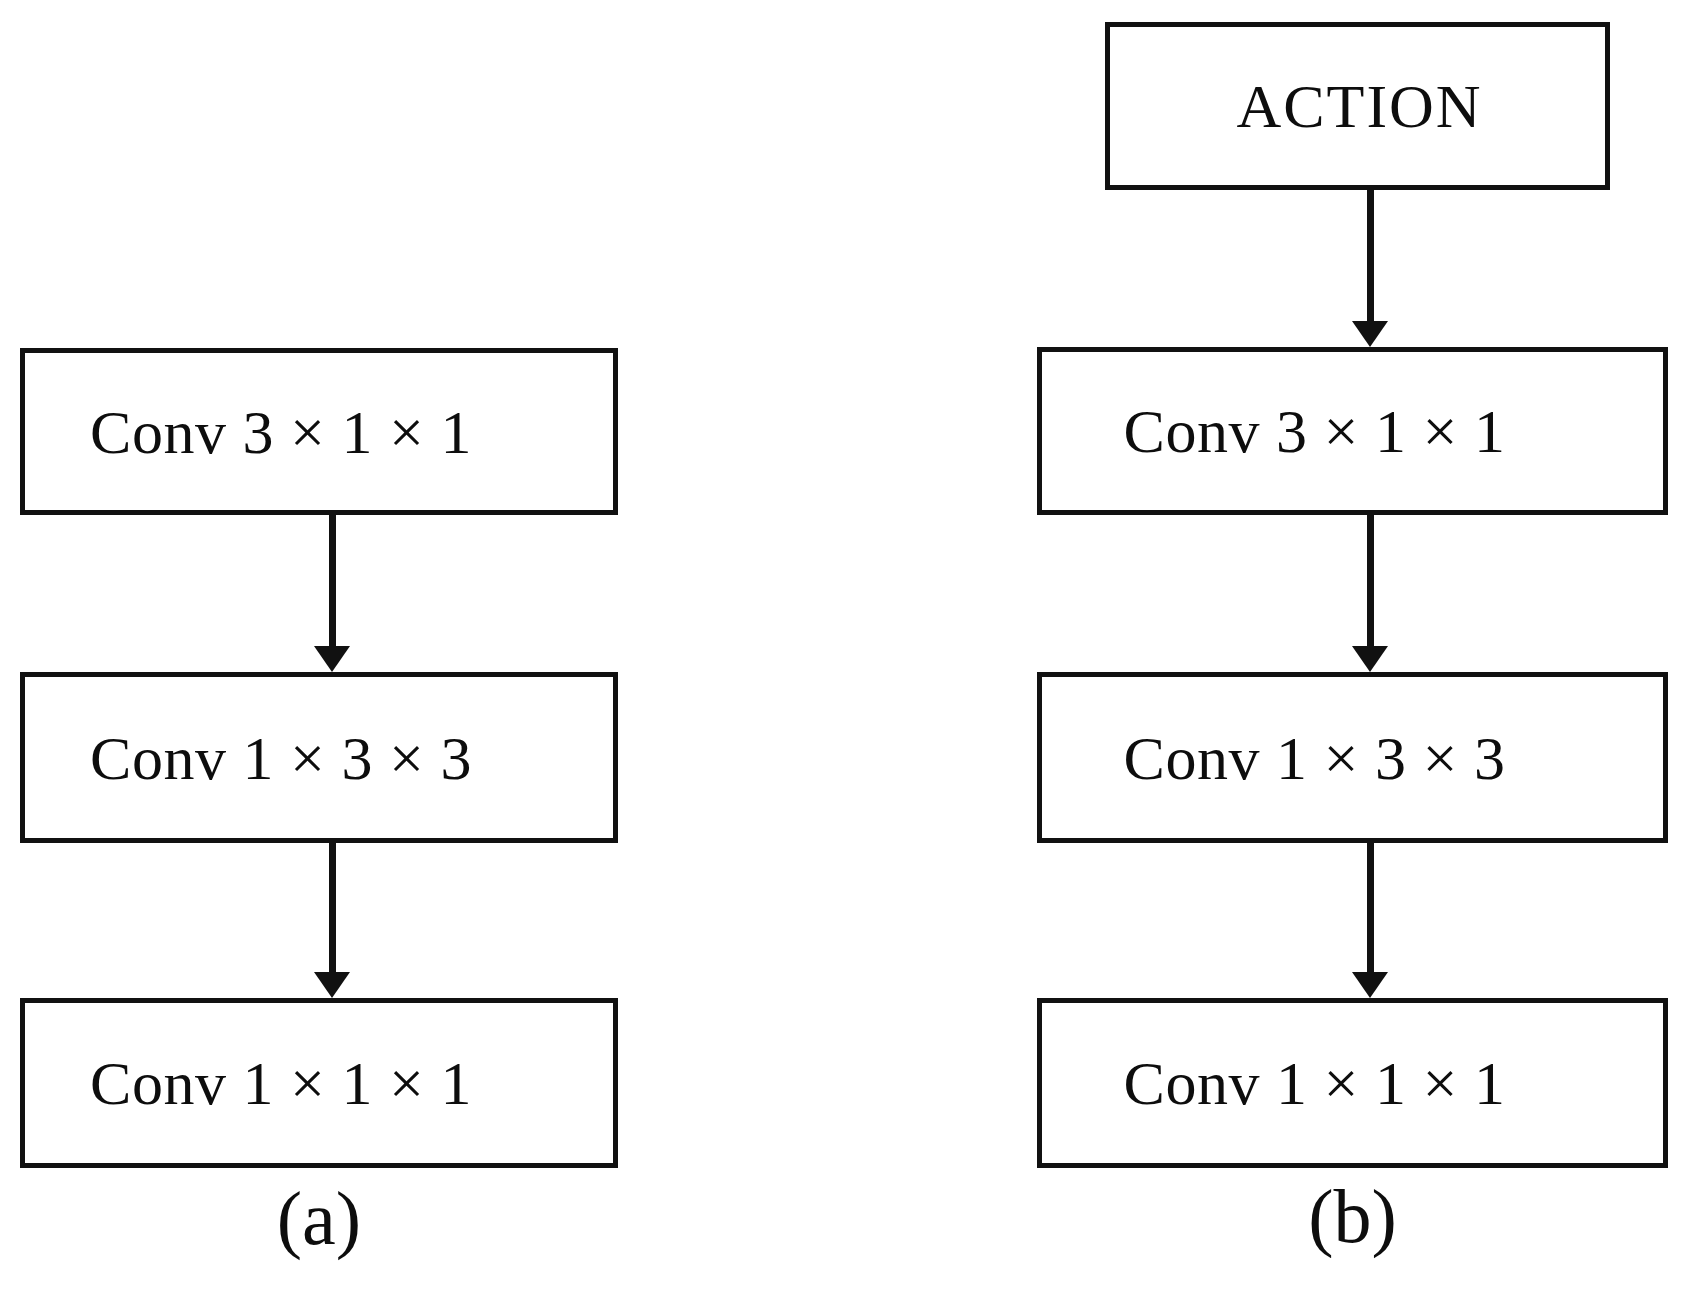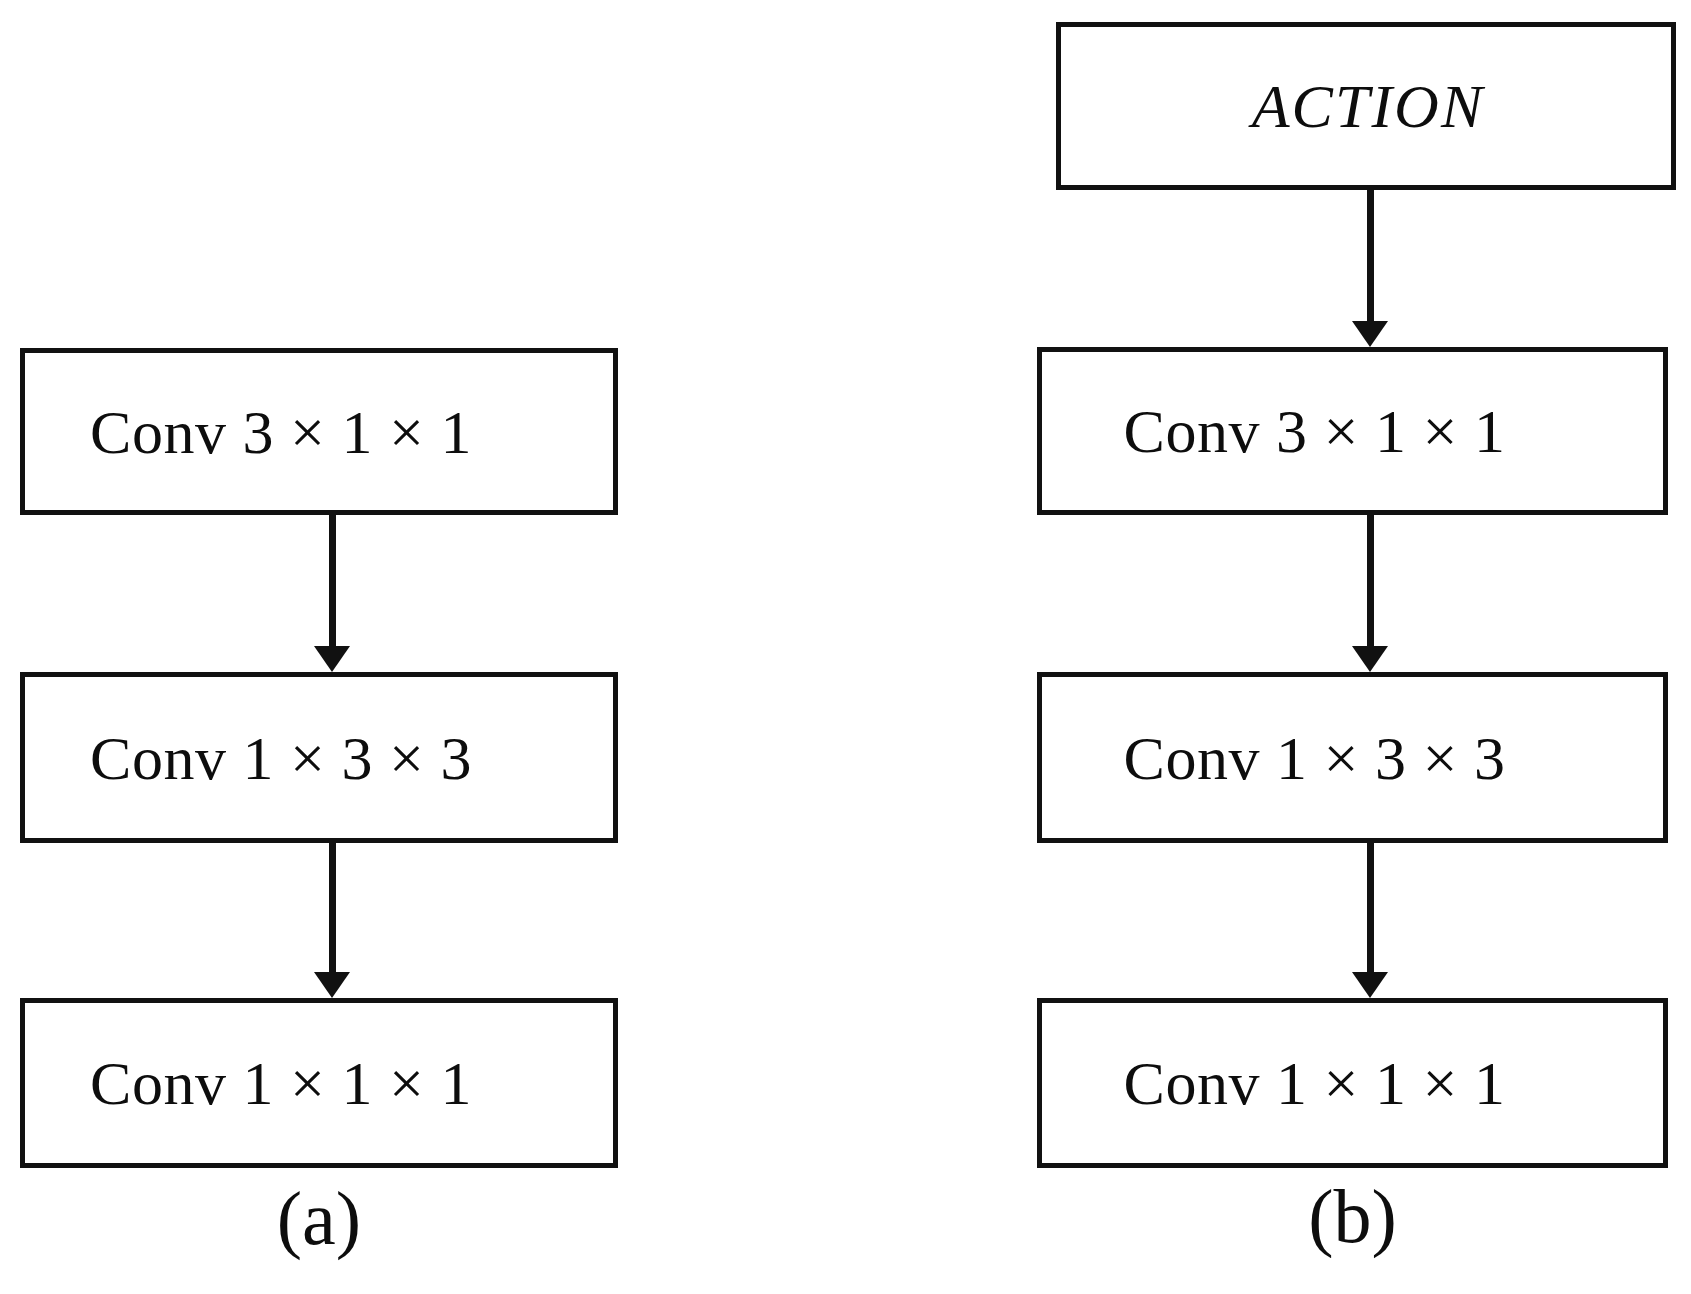--- a/index.html
+++ b/index.html
@@ -95,21 +95,21 @@
 
     <div class="node-box" style="left:20px; top:998px; width:598px; height:170px;">
       <span class="node-label conv">Conv 1 × 1 × 1</span>
     </div>
 
     <div class="panel-caption" style="left:20px; top:1180px; width:598px;">(a)</div>
   </div>
 
   <div>
 
-    <div class="node-box" style="left:1056px; top:22px; width:620px; height:168px;font-style:italic;">
+    <div class="node-box" style="left:1105px; top:22px; width:505px; height:168px;">
       <span class="node-label action">ACTION</span>
     </div>
 
     <div class="arrow" style="left:1352px; top:190px; width:36px; height:157px;">
       <div class="arrow-stem" style="left:15px; top:0; height:134px;"></div>
       <div class="arrow-head" style="left:0px; top:131px;"></div>
     </div>
 
     <div class="node-box" style="left:1037px; top:347px; width:631px; height:168px;">
       <span class="node-label conv">Conv 3 × 1 × 1</span>

